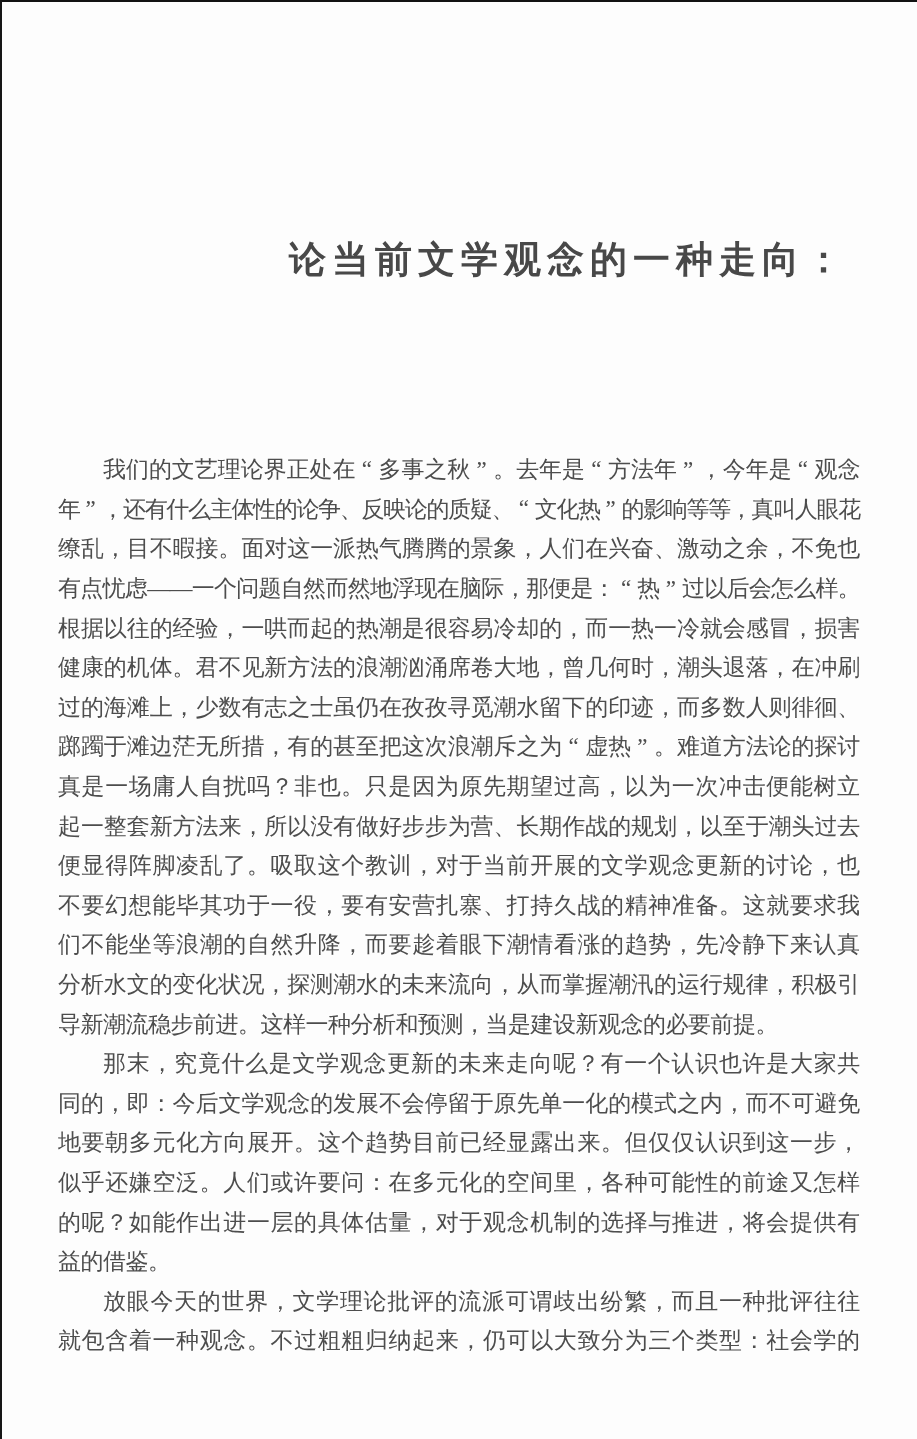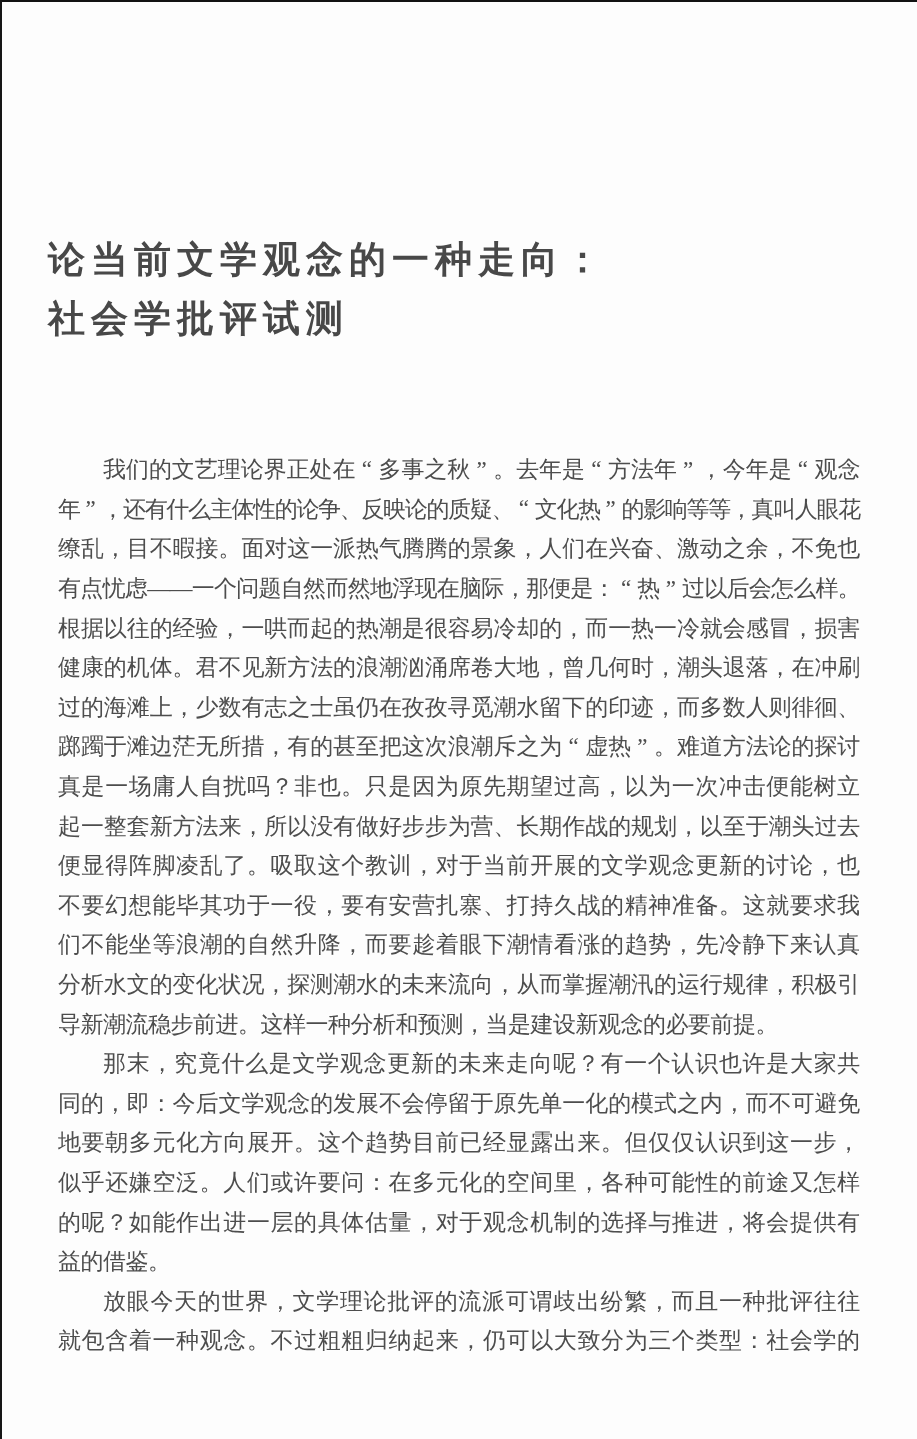--- a/index.html
+++ b/index.html
@@ -14,21 +14,21 @@
     position: absolute; top: 0; left: 0;
     width: 917px; height: 2px; background: #121212;
   }
   .edge-left {
     position: absolute; top: 0; left: 0;
     width: 2px; height: 1439px; background: #161616;
   }
   .title-block {
     position: absolute;
     top: 230px; left: 48px; width: 800px;
-    text-align: left;
+    text-align: right;
     font-weight: bold;
     font-size: 37px;
     line-height: 59px;
     letter-spacing: 6px;
     color: #484848;
   }
   .body-text {
     position: absolute;
     left: 58px; top: 450px; width: 802px;
     font-size: 23px;
@@ -53,21 +53,20 @@
 </style>
 </head>
 <body>
 
 <div>
   <div class="edge-top"></div>
   <div class="edge-left"></div>
 
   <div class="title-block">
     <div>论当前文学观念的一种走向：</div>
-    <div>社会学批评试测</div>
   </div>
 
   <div class="body-text">
       <div class="line indent">
         <span>我</span>
         <span>们</span>
         <span>的</span>
         <span>文</span>
         <span>艺</span>
         <span>理</span>

